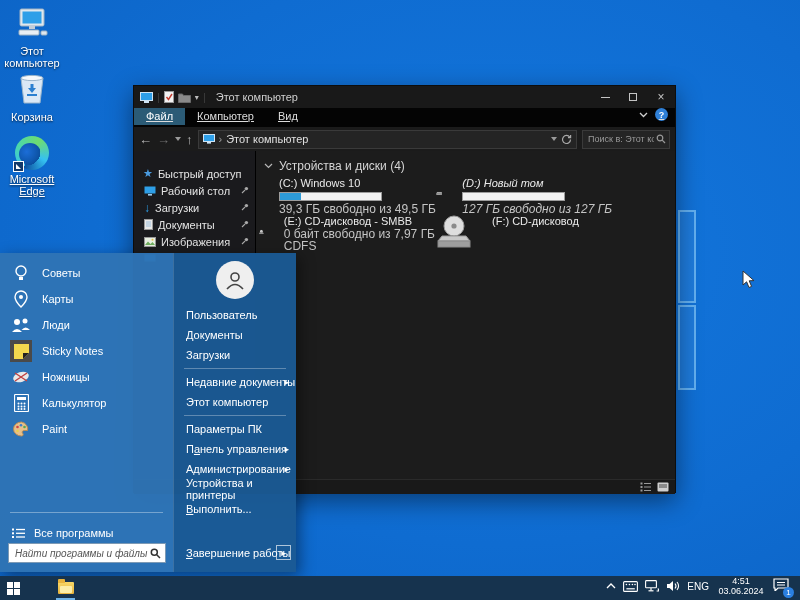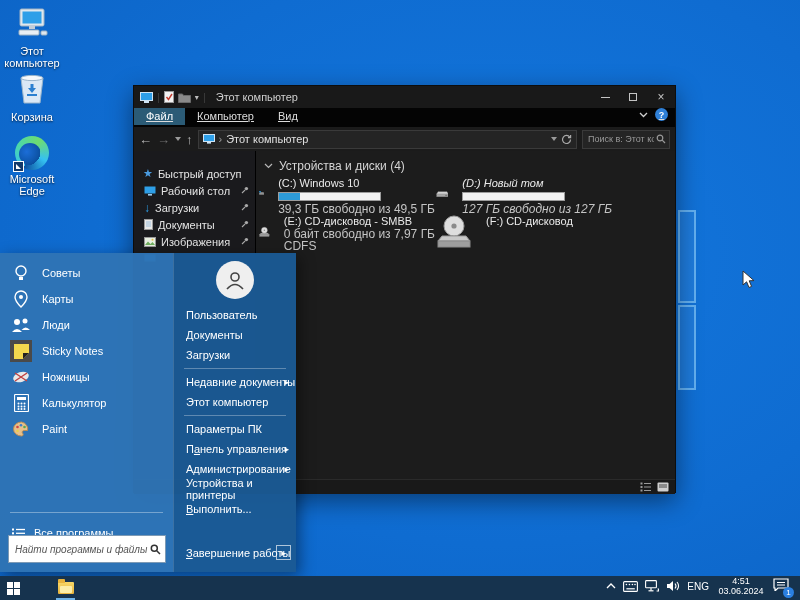--- a/index.html
+++ b/index.html
@@ -39,37 +39,37 @@
   .searchbox{width:88px;height:19px;background:#242424;border:1px solid #3a3a3a;display:flex;align-items:center;padding:0 3px;}
   .searchbox input{flex:1;min-width:0;background:transparent;border:0;outline:none;color:#bdbdbd;font-size:9px;}
   .searchbox input::placeholder{color:#9a9a9a;opacity:1;}
   .winbody{display:flex;height:328px;}
   .sidebar{width:122px;background:#1a1a1d;padding-top:14px;border-right:1px solid #000;}
   .side-row{height:17px;display:flex;align-items:center;gap:5px;font-size:11px;color:#e4e4e4;padding-left:10px;position:relative;}
   .side-row.root{padding-left:9px;}
   .side-row .pin{position:absolute;right:6px;top:4px;}
   .content{flex:1;padding:8px 0 0 6px;position:relative;color:#d8d8d8;}
   .sect-head{display:flex;align-items:center;gap:6px;font-size:12px;color:#d4d4d4;margin-left:2px;}
-  .tile{position:absolute;display:flex;gap:14px;width:176px;}
+  .tile{position:absolute;display:flex;gap:20px;width:176px;}
   .tile .nm{font-size:11px;color:#eaeaea;line-height:13px;white-space:nowrap;}
   .capbar{width:103px;height:9px;border:1px solid #9c9c9c;background:#f2f2f2;margin:2px 0;}
   .capbar .fill{height:100%;background:#2d9bd8;}
   .cap{font-size:12px;color:#c4c4c4;line-height:12px;white-space:nowrap;}
   .statusbar{height:15px;background:#191919;border-top:1px solid #2a2a2a;display:flex;align-items:center;
     justify-content:flex-end;gap:5px;padding-right:6px;}
   
   #startmenu{position:absolute;left:0;top:253px;width:296px;height:319px;z-index:5;box-shadow:4px 4px 14px rgba(0,0,0,.4);}
   .sm-left{position:absolute;left:0;top:0;bottom:0;width:173px;background:rgba(46,116,181,.97);padding-top:7px;}
   .sm-right{position:absolute;left:173px;top:0;bottom:0;width:123px;background:rgba(27,90,148,.97);
     border-left:1px solid rgba(255,255,255,.15);}
   .sm-app{height:26px;display:flex;align-items:center;gap:10px;padding-left:10px;color:#fff;font-size:11px;}
   .sm-app .tile22{width:22px;height:22px;display:flex;align-items:center;justify-content:center;}
   .sm-div{height:1px;background:rgba(255,255,255,.35);margin:0 10px;}
   .sm-allprog{height:20px;display:flex;align-items:center;gap:9px;padding-left:12px;color:#fff;font-size:11px;margin-top:6px;}
-  .sm-search{position:absolute;left:8px;bottom:9px;width:158px;height:28px;background:#fff;border:1px solid #7d9ab5;
+  .sm-search{position:absolute;left:8px;bottom:9px;width:158px;height:20px;background:#fff;border:1px solid #7d9ab5;
     display:flex;align-items:center;padding:0 4px;}
   .sm-search input{flex:1;min-width:0;border:0;outline:none;background:transparent;font-size:10px;font-style:italic;color:#444;}
   .sm-search input::placeholder{color:#555;opacity:1;font-style:italic;}
   .sm-avatar{position:absolute;left:50%;transform:translateX(-50%);top:8px;width:38px;height:38px;border-radius:50%;
     background:#efefef;display:flex;align-items:center;justify-content:center;}
   .sm-link{position:relative;display:flex;align-items:center;height:20px;padding-left:12px;color:#fff;font-size:11px;}
   .sm-link .arrow{position:absolute;right:7px;font-size:9px;color:#fff;}
   .sm-rdiv{height:1px;background:rgba(255,255,255,.3);margin:3px 10px;}
   .sm-links{position:absolute;top:52px;left:0;right:0;}
   .shutdown-box{position:absolute;right:5px;top:2px;width:15px;height:15px;border:1px solid rgba(255,255,255,.65);
@@ -119,21 +119,21 @@
       <svg width="30" height="34" viewBox="0 0 30 34">
         <path d="M4,6 L26,6 L23,31 L7,31 Z" fill="rgba(235,243,250,0.92)" stroke="#9ab5cc"></path>
         <ellipse cx="15" cy="6" rx="11" ry="2.6" fill="#f4f8fb" stroke="#9ab5cc"></ellipse>
         <path d="M15 12 l4 5 h-2.5 v4 h-3 v-4 h-2.5 Z" fill="#2a7fd0" transform="rotate(180 15 16.5)"></path>
         <path d="M10 23 h10" stroke="#2a7fd0" stroke-width="2"></path>
       </svg>
     </span>
     <span>Корзина</span>
   </div>
 
-  <div class="dt-icon" style="left:0;top:136px;">
+  <div class="dt-icon" style="left:0;top:136px;text-decoration:underline;">
     <span class="ic" style="position:relative;width:34px;height:34px;">
       <span style="display:block;width:34px;height:34px;border-radius:50%;
         background:conic-gradient(from 210deg,#35c1f1,#4cd8a8,#6fdc6f,#35c1f1 75%,#0b50a0 100%);"></span>
       <span style="position:absolute;left:4px;top:7px;width:22px;height:22px;border-radius:50%;
         background:radial-gradient(circle at 35% 40%, #1c6ed8 0%, #0b50a0 70%, rgba(11,80,160,0) 71%);"></span>
       <span style="position:absolute;left:-2px;bottom:-2px;width:11px;height:11px;background:#123a6b;border:1px solid #fff;
         display:flex;align-items:center;justify-content:center;">
         <svg width="7" height="7" viewBox="0 0 7 7">
             <path d="M1,6 L1,1 L6,6 Z" fill="#fff"></path>
           </svg>

